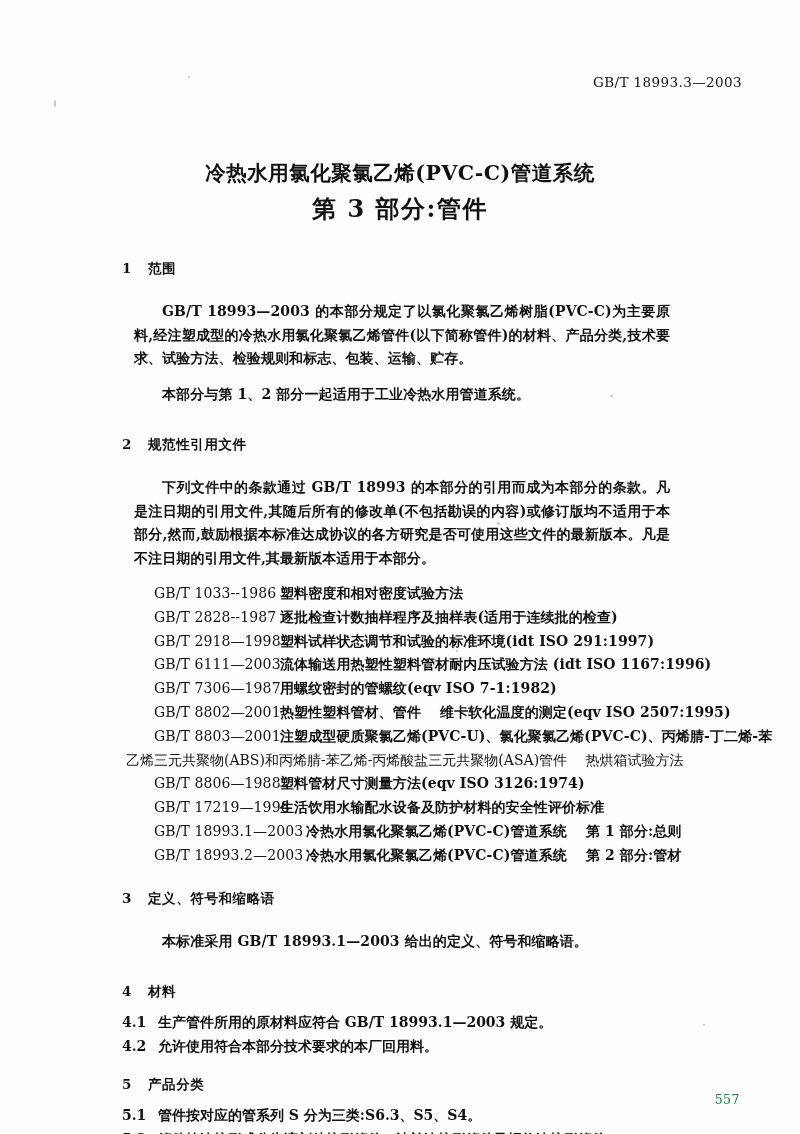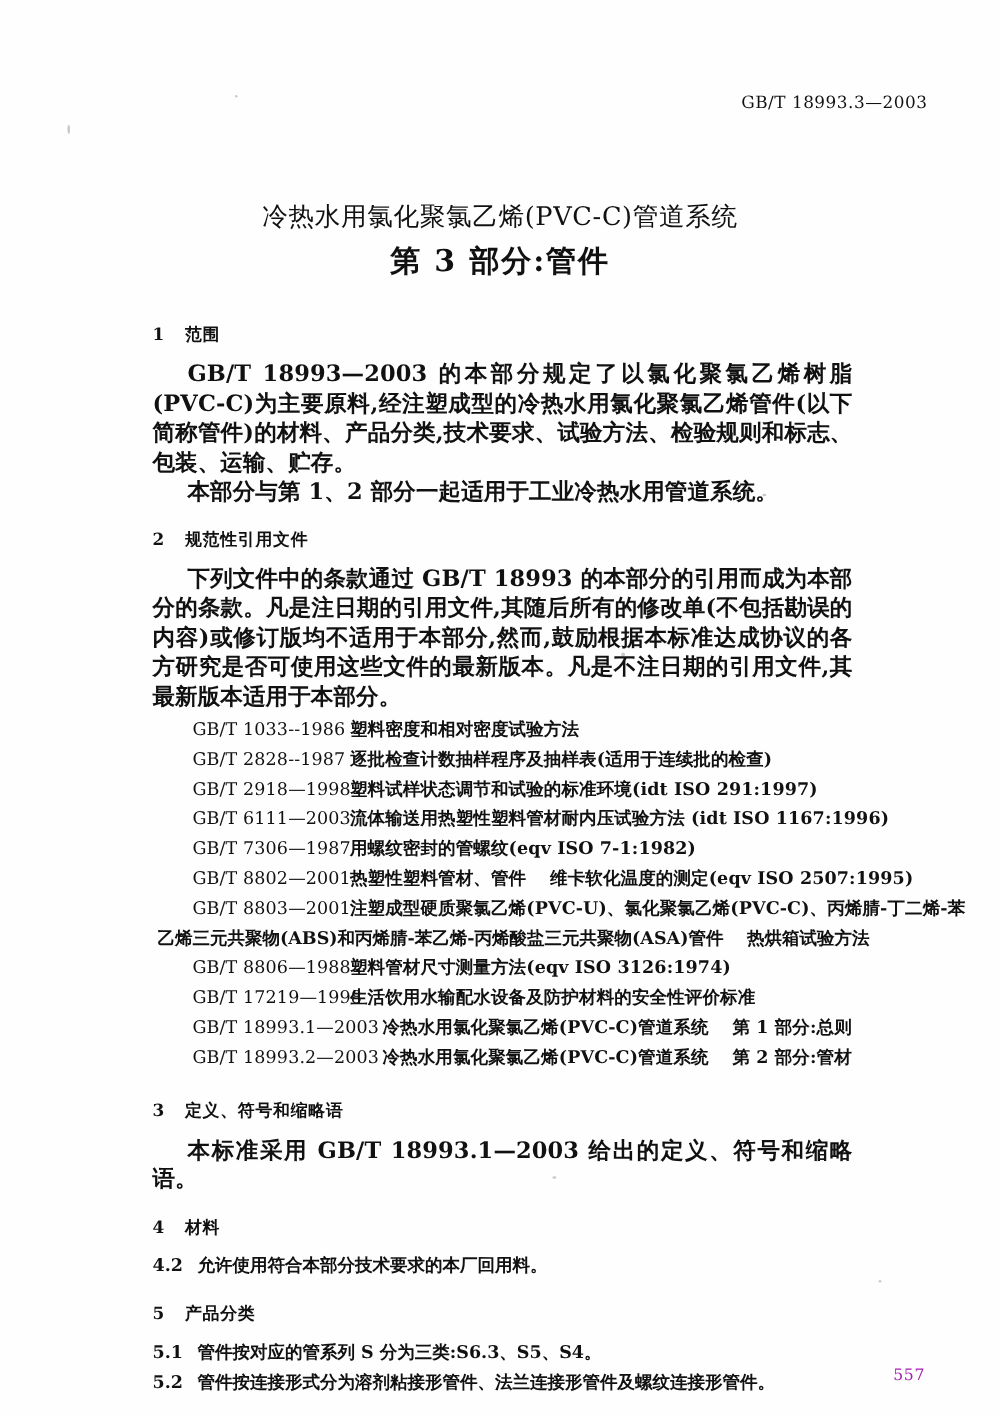--- a/index.html
+++ b/index.html
@@ -41,21 +41,21 @@
 
   .doc-title {
     position: absolute;
     top: 158px;
     left: 0;
     width: 800px;
     text-align: center;
   }
   .title-line-1 {
     font-size: 20.5px;
-    font-weight: 400;
+    font-weight: 700;
     letter-spacing: .5px;
     line-height: 30px;
     white-space: nowrap;
   }
   .title-line-2 {
     font-size: 24px;
     font-weight: 700;
     letter-spacing: 1.5px;
     line-height: 30px;
     margin-top: 6px;
@@ -76,24 +76,24 @@
     margin: 0;
     line-height: 20px;
   }
   .clause-head .num {
     display: inline-block;
     width: 26px;
     font-weight: 700;
   }
 
   .para {
-    font-size: 18px;
+    font-size: 14px;
     line-height: 23.5px;
     letter-spacing: .1px;
-    margin: 0;
+    margin: 12px;
     text-align: justify;
     font-weight: 600;
   }
   .para.indent { text-indent: 28px; }
 
   .spacer-sm { height: 10px; }
   .spacer-md { height: 16px; }
 
   .ref-list { margin: 4px; padding: 0; }
   .ref-item {
@@ -110,42 +110,42 @@
     letter-spacing: .1px;
   }
   .ref-code.w1 { width: 126px; }
   .ref-code.w2 { width: 152px; }
   .ref-name { font-weight: 700; letter-spacing: .1px; }
   .ref-cont {
     font-size: 14px;
     line-height: 23.8px;
     margin: 0;
     padding-left: 0;
-    font-weight: 700;
+    font-weight: 400;
     white-space: nowrap;
   }
 
   .num-para {
     font-size: 14px;
     line-height: 23.5px;
     margin: 0;
     font-weight: 600;
   }
   .num-para .n {
     display: inline-block;
     width: 36px;
     font-weight: 600;
   }
 
   .page-num {
     position: absolute;
     bottom: 27px;
     right: 60px;
     font-size: 12.5px;
-    color: #a21caf;
+    color: #15803d;
     letter-spacing: .5px;
   }
 </style>
 </head>
 <body>
 
 <div class="page">
 
   <div class="speck" style="left:54px;  top:100px; width:2px; height:7px;"></div>
   <div class="speck" style="left:188px; top:76px;  width:2px; height:2px;"></div>
@@ -202,20 +202,21 @@
     </div>
     <div class="spacer-sm"></div>
     <p class="para indent">本标准采用 GB/T 18993.1—2003 给出的定义、符号和缩略语。</p>
 
     <div class="spacer-md"></div>
 
     <div class="clause-head">
       <span class="num">4</span><span>材料</span>
     </div>
     <div class="spacer-sm"></div>
+    <p class="num-para"><span class="n">4.1</span><span>生产管件所用的原材料应符合 GB/T 18993.1—2003 规定。</span></p>
     <p class="num-para"><span class="n">4.2</span><span>允许使用符合本部分技术要求的本厂回用料。</span></p>
 
     <div class="spacer-md"></div>
 
     <div class="clause-head">
       <span class="num">5</span><span>产品分类</span>
     </div>
     <div class="spacer-sm"></div>
     <p class="num-para"><span class="n">5.1</span><span>管件按对应的管系列 S 分为三类:S6.3、S5、S4。</span></p>
     <p class="num-para"><span class="n">5.2</span><span>管件按连接形式分为溶剂粘接形管件、法兰连接形管件及螺纹连接形管件。</span></p>

